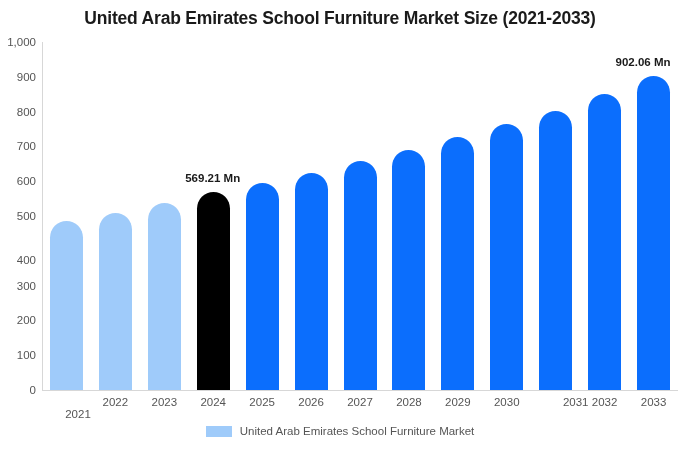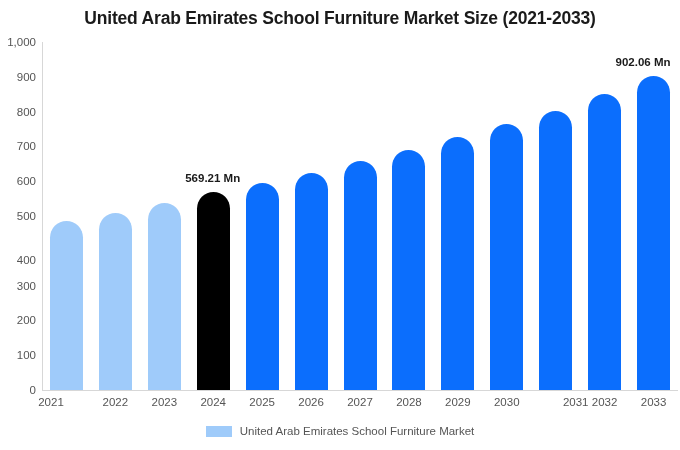--- a/index.html
+++ b/index.html
@@ -156,21 +156,21 @@
       <div class="bar" style="left: 350.423px; width: 33px; height: 240.468px; background: rgb(11, 110, 253);"></div>
       <div class="bar" style="left: 399.346px; width: 33px; height: 252.648px; background: rgb(11, 110, 253);"></div>
       <div class="bar" style="left: 448.269px; width: 33px; height: 265.872px; background: rgb(11, 110, 253);"></div>
       <div class="bar" style="left: 497.192px; width: 33px; height: 279.444px; background: rgb(11, 110, 253);"></div>
       <div class="bar" style="left: 546.115px; width: 33px; height: 296.148px; background: rgb(11, 110, 253);"></div>
       <div class="bar" style="left: 595.038px; width: 33px; height: 313.917px; background: rgb(11, 110, 253);"></div>
       <div class="bar-data-label" style="left: 573.538px; top: 14.0831px; text-align: right;">902.06 Mn</div>
     </div>
 
   <div id="x-axis-labels">
-      <div class="x-tick" style="left: 9px;">2021</div>
+      <div class="x-tick" style="left: 36px; margin-top: 12px;">2021</div>
       <div class="x-tick" style="left: 73.3846px;">2022</div>
       <div class="x-tick" style="left: 122.308px;">2023</div>
       <div class="x-tick" style="left: 171.231px;">2024</div>
       <div class="x-tick" style="left: 220.154px;">2025</div>
       <div class="x-tick" style="left: 269.077px;">2026</div>
       <div class="x-tick" style="left: 318px;">2027</div>
       <div class="x-tick" style="left: 366.923px;">2028</div>
       <div class="x-tick" style="left: 415.846px;">2029</div>
       <div class="x-tick" style="left: 464.769px;">2030</div>
       <div class="x-tick" style="left: 513.692px; margin-left: 20px;">2031</div>

